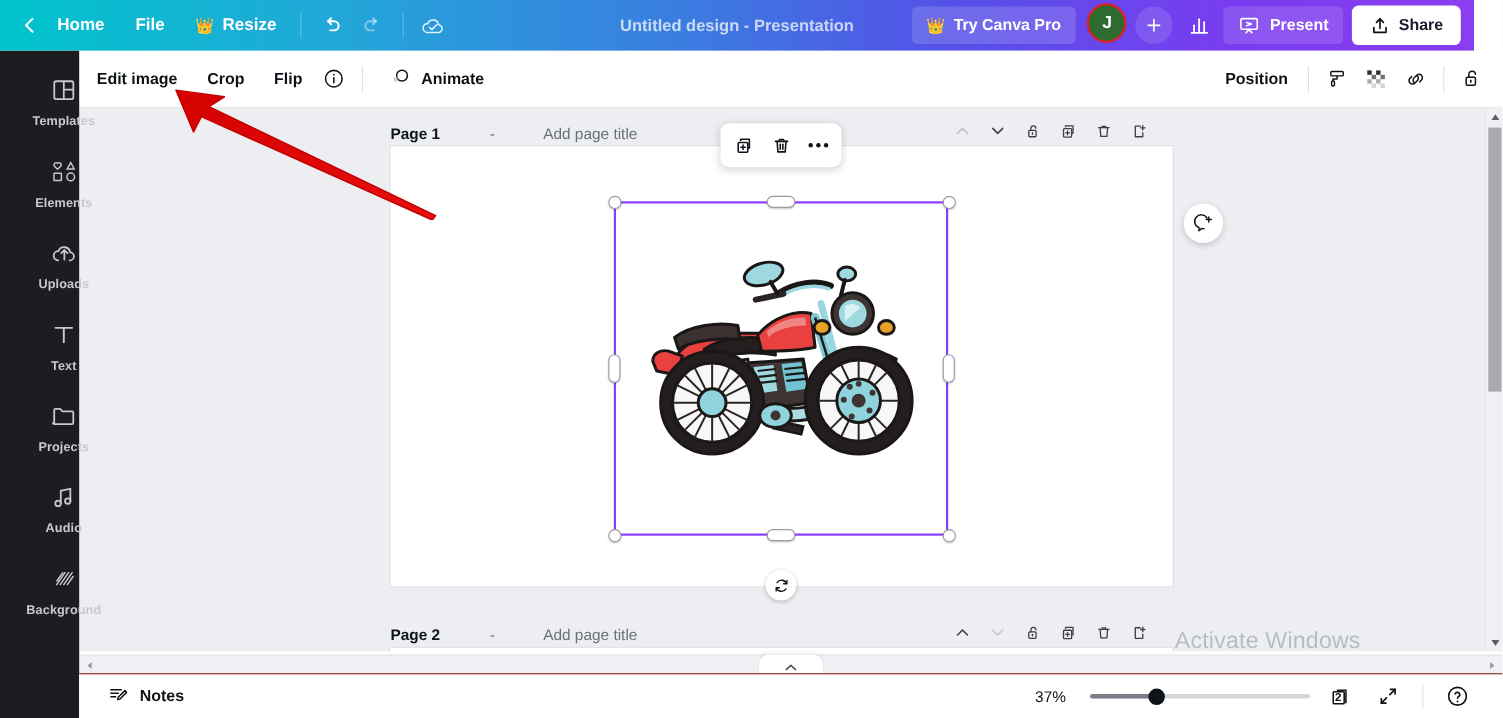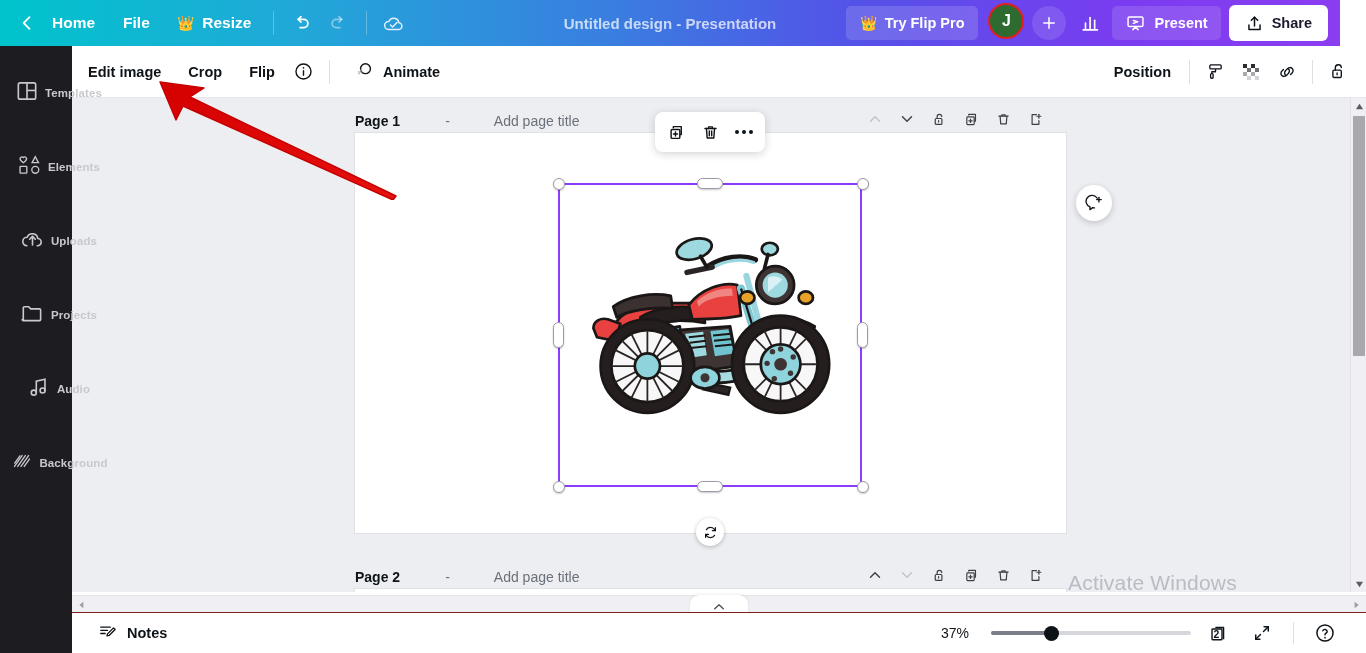--- a/index.html
+++ b/index.html
@@ -71,21 +71,21 @@
   }
 
   
   .sidebar {
     position: absolute; top: 46px; left: 0;
     width: 72px; height: 607px;
     background: #1d1d21; z-index: 30;
     padding-top: 10px;
   }
   .side-item {
-    height: 74px; display: flex; flex-direction: row;
+    height: 74px; display: flex; flex-direction: column;
     align-items: center; justify-content: center; gap: 5px;
     color: #c8c8cd; cursor: pointer; padding-left: 44px;
   }
   .side-label { font-size: 11.5px; font-weight: bold; letter-spacing: 0.1px; }
 
   
   .toolbar2 {
     position: absolute; top: 46px; left: 72px;
     width: 1294px; height: 52px;
     background: #fff; border-bottom: 1px solid #e8e8ec;
@@ -268,21 +268,21 @@
         </svg>
     </div>
 
     <div class="tb-title">
       <span>Untitled design - Presentation</span>
     </div>
 
     <div class="tb-right">
       <div class="pro-btn">
         <span class="crown">👑</span>
-        <span>Try Flip Pro</span>
+        <span>Try Canva Pro</span>
       </div>
       <div class="avatar-wrap">
         <div class="avatar">
           <span>J</span>
         </div>
       </div>
       <div class="plus-btn">
         <svg width="18" height="18" viewBox="0 0 24 24" fill="none" stroke="#fff" stroke-width="2" stroke-linecap="round">
             <line x1="12" y1="5" x2="12" y2="19"></line>
             <line x1="5" y1="12" x2="19" y2="12"></line>
@@ -339,20 +339,29 @@
     </div>
     <div class="side-item">
       <span>
         <svg width="27" height="26" viewBox="0 0 24 24" fill="none" stroke="#c8c8cd" stroke-width="1.5" stroke-linecap="round" stroke-linejoin="round">
             <path d="M6.8 18.2a3.9 3.9 0 0 1 .3-7.8 5.1 5.1 0 0 1 9.8 1.1 3.3 3.3 0 0 1-.5 6.7"></path>
             <line x1="12" y1="17.5" x2="12" y2="9.8"></line>
             <polyline points="9.4 12.2 12 9.6 14.6 12.2"></polyline>
           </svg>
       </span>
       <span class="side-label">Uploads</span>
+    </div>
+    <div class="side-item">
+      <span>
+        <svg width="26" height="26" viewBox="0 0 24 24" fill="none" stroke="#c8c8cd" stroke-width="1.6" stroke-linecap="round">
+            <line x1="5" y1="6.5" x2="19" y2="6.5"></line>
+            <line x1="12" y1="6.5" x2="12" y2="18.5"></line>
+          </svg>
+      </span>
+      <span class="side-label">Text</span>
     </div>
     <div class="side-item">
       <span>
         <svg width="27" height="26" viewBox="0 0 24 24" fill="none" stroke="#c8c8cd" stroke-width="1.5" stroke-linejoin="round">
             <path d="M3.5 18V7.2a1 1 0 0 1 1-1h4l1.8 2h8.2a1 1 0 0 1 1 1V18a1 1 0 0 1-1 1h-15a1 1 0 0 1-1-1z"></path>
           </svg>
       </span>
       <span class="side-label">Projects</span>
     </div>
     <div class="side-item">

